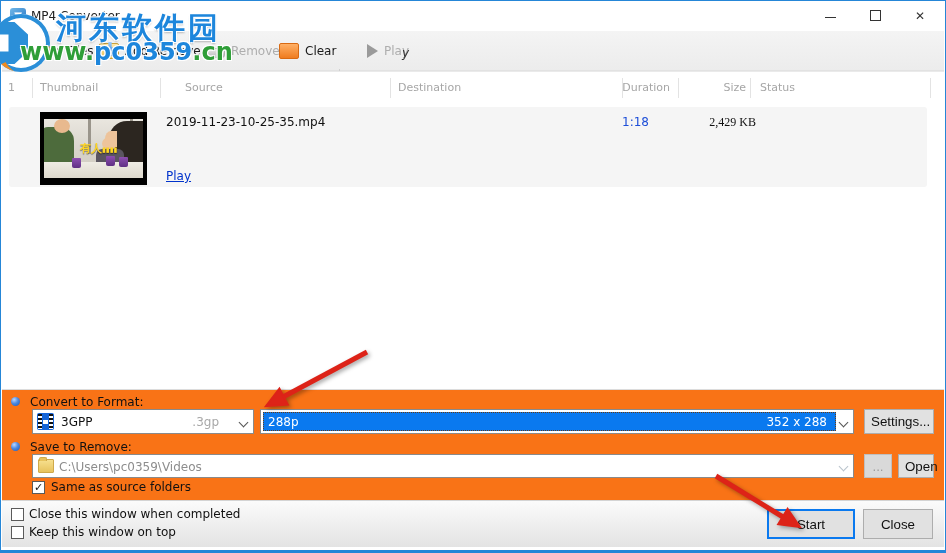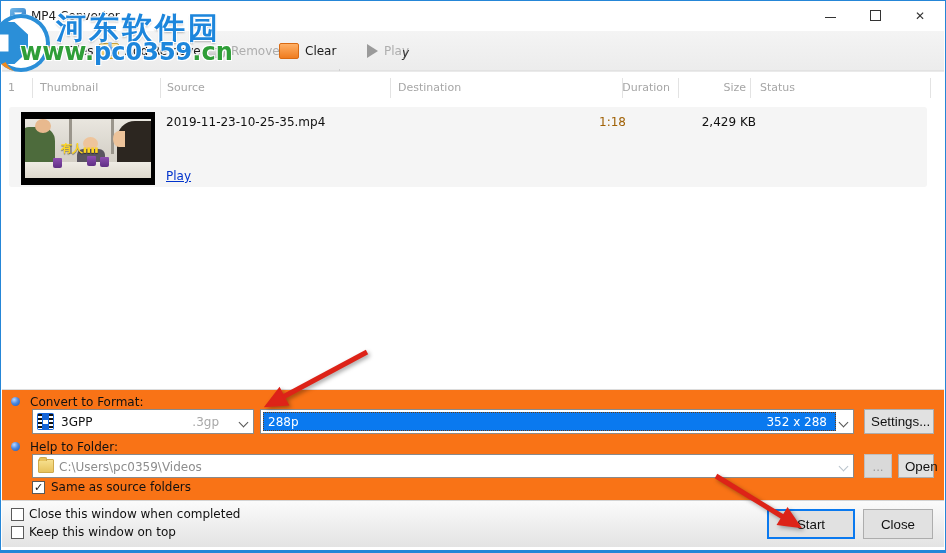--- a/index.html
+++ b/index.html
@@ -38,37 +38,37 @@
   
   .thead{position:absolute;left:1px;right:1px;top:70px;height:33px;background:#fff;color:#a6a6a6;font-size:11px;}
   .th{position:absolute;top:10px;}
   .th.r{text-align:right;}
   .colsep{position:absolute;top:7px;width:1px;height:20px;background:#e3e3e3;}
   .thead-border{position:absolute;left:0;right:0;top:0;height:1px;background:#eaeaea;}
 
   
   .tbody{position:absolute;left:1px;right:1px;top:103px;bottom:165px;background:#fff;}
   .lrow{position:absolute;left:7px;top:3px;width:918px;height:80px;background:#f5f5f5;border-radius:3px;}
-  .thumb{position:absolute;left:12px;top:5px;width:134px;height:73px;background:#000;}
+  .thumb{position:absolute;left:31px;top:5px;width:107px;height:73px;background:#000;}
   .thumb-scene{position:absolute;left:4px;top:7px;right:4px;bottom:7px;background:linear-gradient(#e9e6df 0%,#d8d4cb 55%,#cfc9bd 100%);overflow:hidden;}
   .mullion{position:absolute;top:0;bottom:40%;width:3px;background:#9a958b;}
   .fig-left{position:absolute;left:-4px;top:8px;width:34px;height:52px;background:#4d6b3c;border-radius:8px 14px 0 0;}
   .fig-left-head{position:absolute;left:10px;top:0px;width:16px;height:14px;background:#e8b98e;border-radius:50%;}
   .fig-right-hair{position:absolute;right:-6px;top:2px;width:40px;height:58px;background:#2c2620;border-radius:18px 6px 0 12px;}
   .fig-right-face{position:absolute;right:26px;top:12px;width:12px;height:16px;background:#edc39a;border-radius:50% 0 0 50%;}
   .fig-kid-head{position:absolute;left:58px;top:18px;width:15px;height:13px;background:#eec49b;border-radius:50%;}
   .fig-kid-body{position:absolute;left:52px;top:30px;width:28px;height:18px;background:#5a5560;border-radius:6px 6px 0 0;}
   .table-top{position:absolute;left:0;right:0;bottom:0;height:16px;background:linear-gradient(#efece4,#ddd8cc);}
   .cup{position:absolute;width:9px;height:10px;background:linear-gradient(#8d4fb0,#5f2f84);border-radius:1px 1px 2px 2px;}
   .thumb-caption{position:absolute;left:36px;top:22px;color:#ffd622;font-weight:bold;font-size:11px;text-shadow:0 1px 1px rgba(0,0,0,.5);white-space:nowrap;}
   .thumb-caption small{font-size:7px;}
   .src-name{position:absolute;left:157px;top:8px;color:#111;}
   .play-link{position:absolute;left:157px;top:62px;color:#0033cc;text-decoration:underline;cursor:pointer;}
-  .cell-duration{position:absolute;left:590px;top:8px;width:73px;text-align:left;color:#a16207;}
-  .cell-size{position:absolute;left:650px;top:8px;width:97px;text-align:right;color:#111;}
+  .cell-duration{position:absolute;left:590px;top:8px;width:73px;text-align:center;color:#1d4ed8;}
+  .cell-size{position:absolute;left:650px;top:8px;width:97px;text-align:right;color:#111;font-family:Liberation Serif, serif;}
 
   
   .panel{position:absolute;left:1px;right:1px;top:388px;height:117px;background:#f97316;border-top:1px solid #dcdcdc;box-sizing:border-box;}
   .bullet{position:absolute;width:9px;height:9px;border-radius:50%;background:radial-gradient(circle at 35% 30%,#bcd6ff 0%,#4d8ae0 45%,#1c55b4 100%);}
   .sec-label{position:absolute;color:#111;}
   .combo{position:absolute;background:#fff;border:1px solid #8a8a8a;box-sizing:border-box;}
   .combo-chev{position:absolute;right:6px;top:9px;width:6px;height:6px;border-right:1px solid #555;border-bottom:1px solid #555;transform:rotate(45deg);}
   .combo-chev.dim{border-color:#b9c3cc;}
   .film-ic{position:absolute;left:4px;top:3px;width:17px;height:17px;background:#1565d8;border-radius:2px;}
   .film-ic::before,.film-ic::after{content:"";position:absolute;top:1px;bottom:1px;width:4px;
@@ -152,21 +152,21 @@
     <div class="menu" style="left:898px">
       <span>Help</span>
       <i class="chev"></i>
     </div>
   </div>
 
   <div class="thead">
     <div class="thead-border"></div>
     <span class="th" style="left:6px">1</span>
     <span class="th" style="left:38px">Thumbnail</span>
-    <span class="th" style="left:165px">Source</span>
+    <span class="th" style="left:183px">Source</span>
     <span class="th" style="left:396px">Destination</span>
     <span class="th r" style="left:598px;width:70px">Duration</span>
     <span class="th r" style="left:684px;width:60px">Size</span>
     <span class="th" style="left:758px">Status</span>
     <i class="colsep" style="left:30px"></i>
     <i class="colsep" style="left:158px"></i>
     <i class="colsep" style="left:388px"></i>
     <i class="colsep" style="left:620px"></i>
     <i class="colsep" style="left:676px"></i>
     <i class="colsep" style="left:748px"></i>
@@ -218,21 +218,21 @@
       <div class="preset-blue">
         <span class="preset-name">288p</span>
         <span class="preset-res">352 x 288</span>
       </div>
       <i class="combo-chev"></i>
     </div>
 
     <button class="btn" style="left:862px;top:19px;width:70px;height:25px">Settings...</button>
 
     <i class="bullet" style="left:9px;top:52px"></i>
-    <span class="sec-label" style="left:28px;top:50px">Help to Folder:</span>
+    <span class="sec-label" style="left:28px;top:50px">Save to Remove:</span>
 
     <div class="combo" style="left:30px;top:64px;width:822px;height:24px">
       <span class="folder-ic"></span>
       <span class="folder-path">C:\Users\pc0359\Videos</span>
       <i class="combo-chev dim" style="top:8px"></i>
     </div>
     <button class="btn disabled" style="left:862px;top:64px;width:28px;height:24px">...</button>
     <button class="btn" style="left:896px;top:64px;width:36px;height:24px">Open</button>
 
     <span class="checkbox" style="left:30px;top:91px">✓</span>

